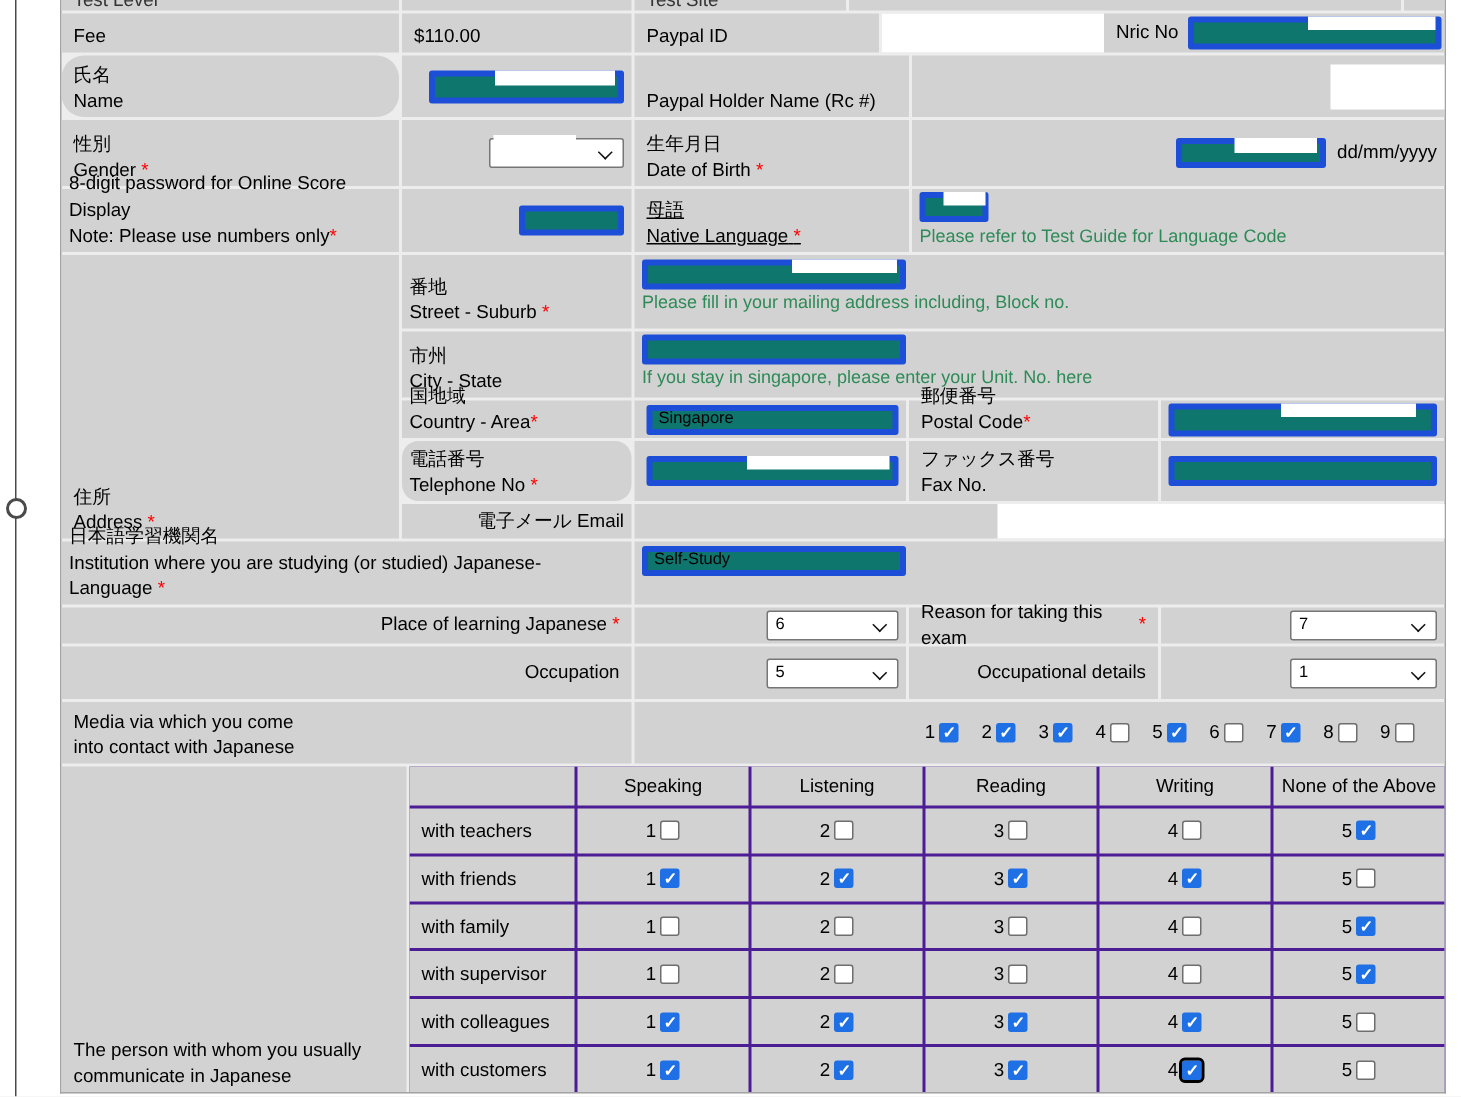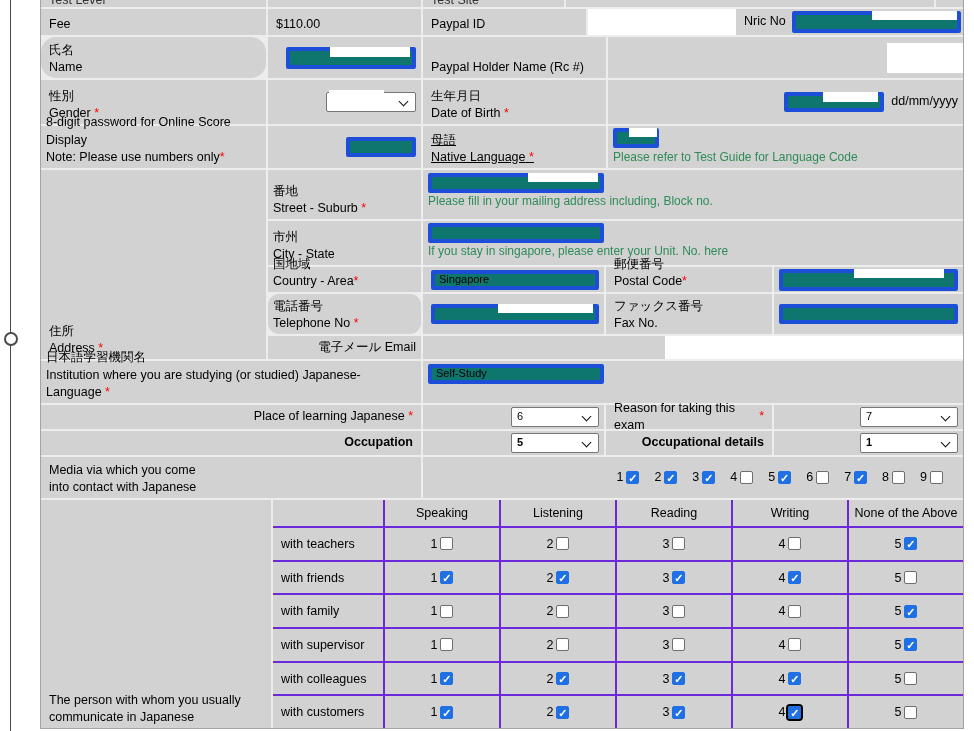--- a/index.html
+++ b/index.html
@@ -56,21 +56,21 @@
     text-align:center;line-height:12px;font-size:11px;font-weight:bold;flex:0 0 auto;
   }
   .cb.checked{background:#1f6fe5;border-color:#1f6fe5;color:#fff;}
   .cb.checked::after{content:"✓";}
   .cb.focused{outline:2px solid #000;}
 
   .num{margin-right:3px;}
   .mitem{display:inline-flex;align-items:center;margin-right:15px;}
 
   
-  .itable{flex:1;display:flex;flex-direction:column;gap:2px;background:#6d28d9;}
+  .itable{flex:1;display:flex;flex-direction:column;gap:2px;background:#4c1d95;}
   .irow{display:flex;gap:2px;flex:1;}
   .icell{
     background:#d2d2d2;display:flex;align-items:center;justify-content:center;
     gap:3px;box-sizing:border-box;flex:1;
   }
   .icell.lbl{flex:0 0 110px;justify-content:flex-start;padding-left:8px;}
 </style>
 </head>
 <body>
 
@@ -276,21 +276,21 @@
     <div class="cell hz" style="flex:0 0 166px;">
       <span>Reason for taking this exam</span>&nbsp;<span class="req">*</span>
     </div>
     <div class="cell hz grow" style="padding:1px 5px;">
       <span class="sel" style="width:98px;">
           <span>7</span>
         </span>
     </div>
   </div>
 
-  <div class="row" style="height:24px;font-weight:bold;">
+  <div class="row" style="height:35px;">
     <div class="cell hz" style="flex:0 0 380px;">
         <span>Occupation</span>
       </div>
     <div class="cell hz" style="flex:0 0 181px;padding:1px 5px;">
       <span class="sel" style="width:88px;">
           <span>5</span>
         </span>
     </div>
     <div class="cell hz" style="flex:0 0 166px;">
         <span>Occupational details</span>

